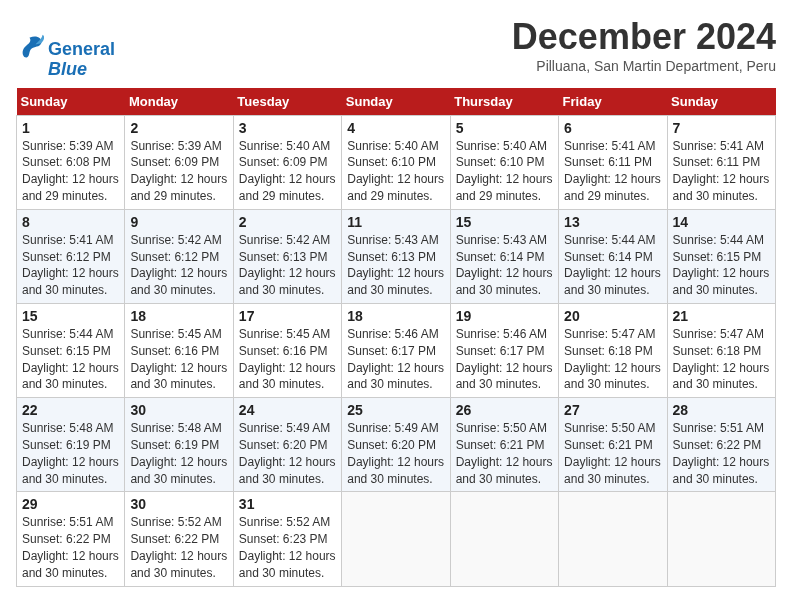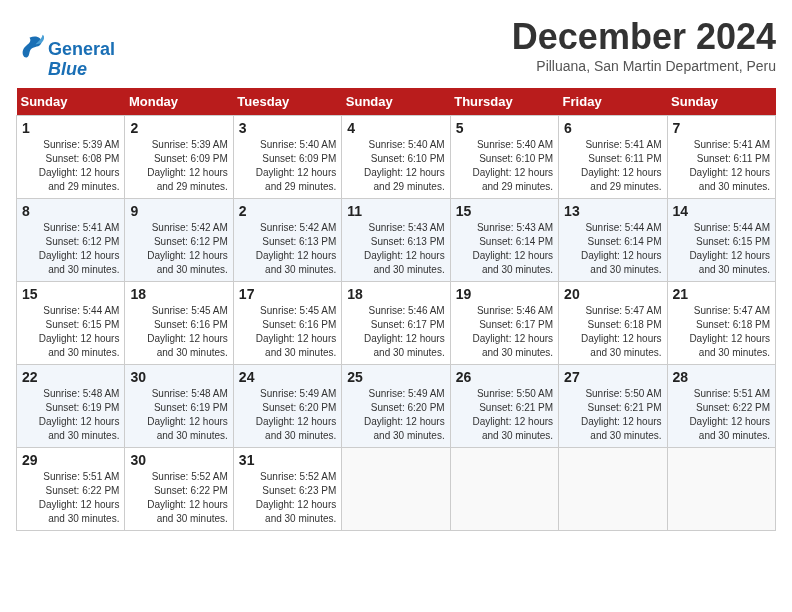--- a/index.html
+++ b/index.html
@@ -73,23 +73,22 @@
     }
     .day-num {
       font-size: 14px;
       font-weight: bold;
       color: #222;
       display: block;
       margin-bottom: 2px;
     }
     .day-info {
       color: #333;
-      font-size: 10px;
+      font-size: 12px;
       line-height: 1.4;
-      text-align: right;
     }
     td.empty {
       background: #f9f9f9;
     }
   </style>
 </head>
 <body>
 
 <div class="header">
   <div class="logo">

